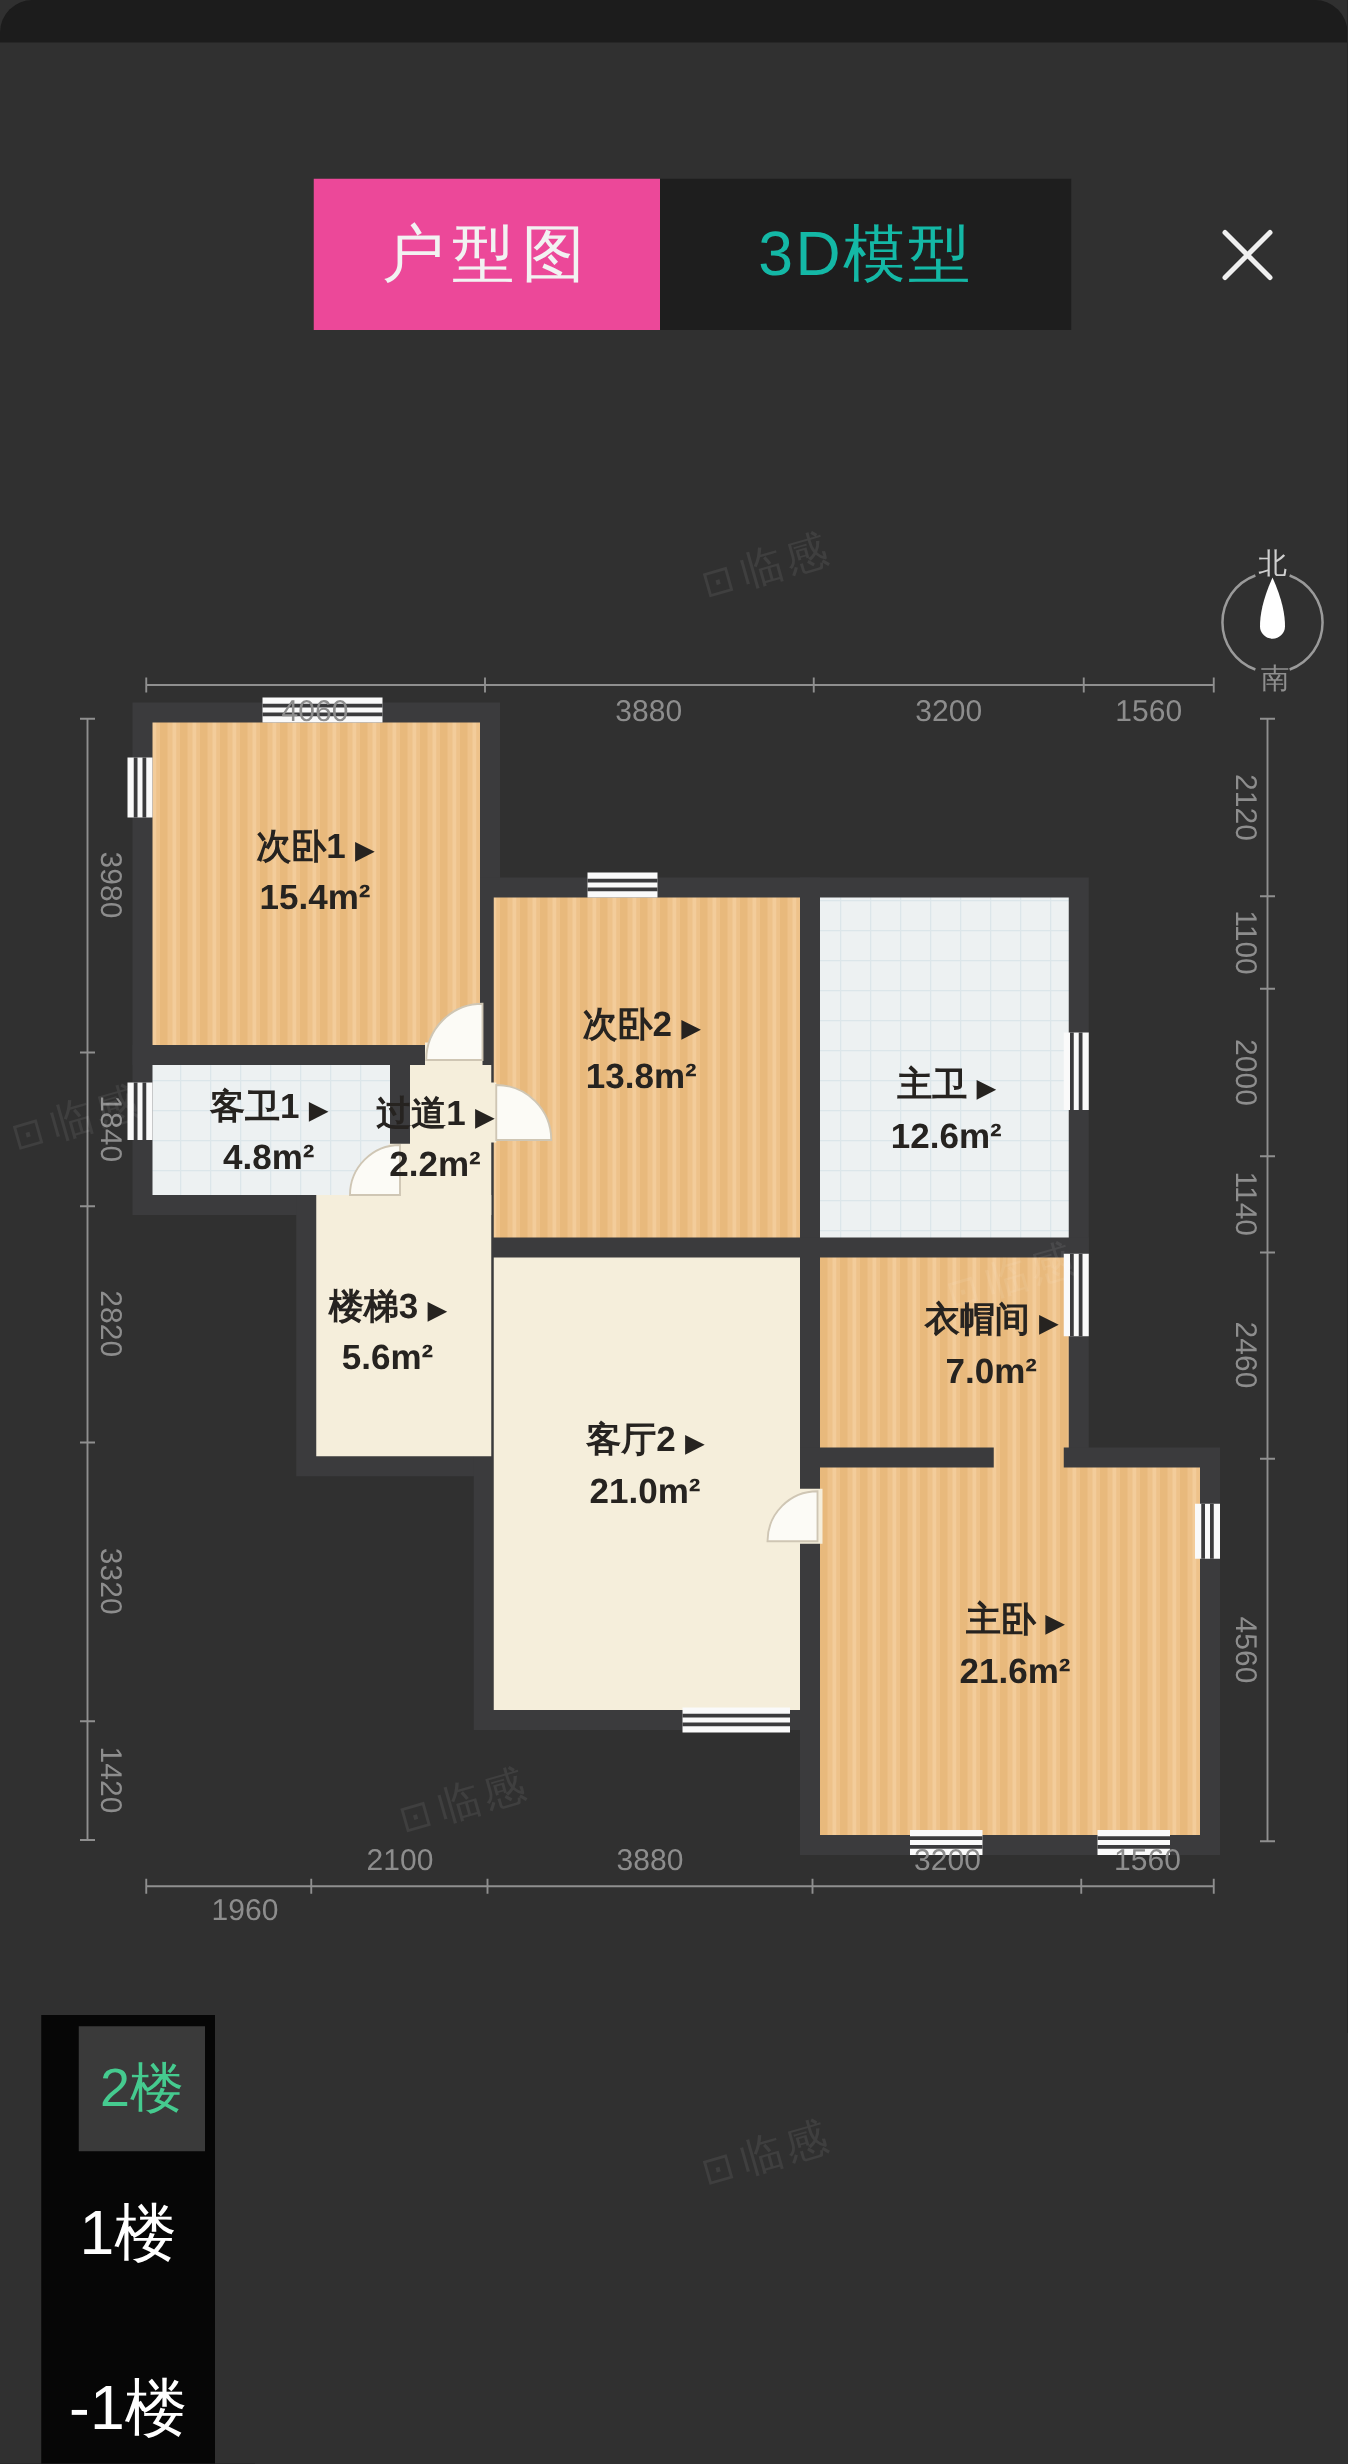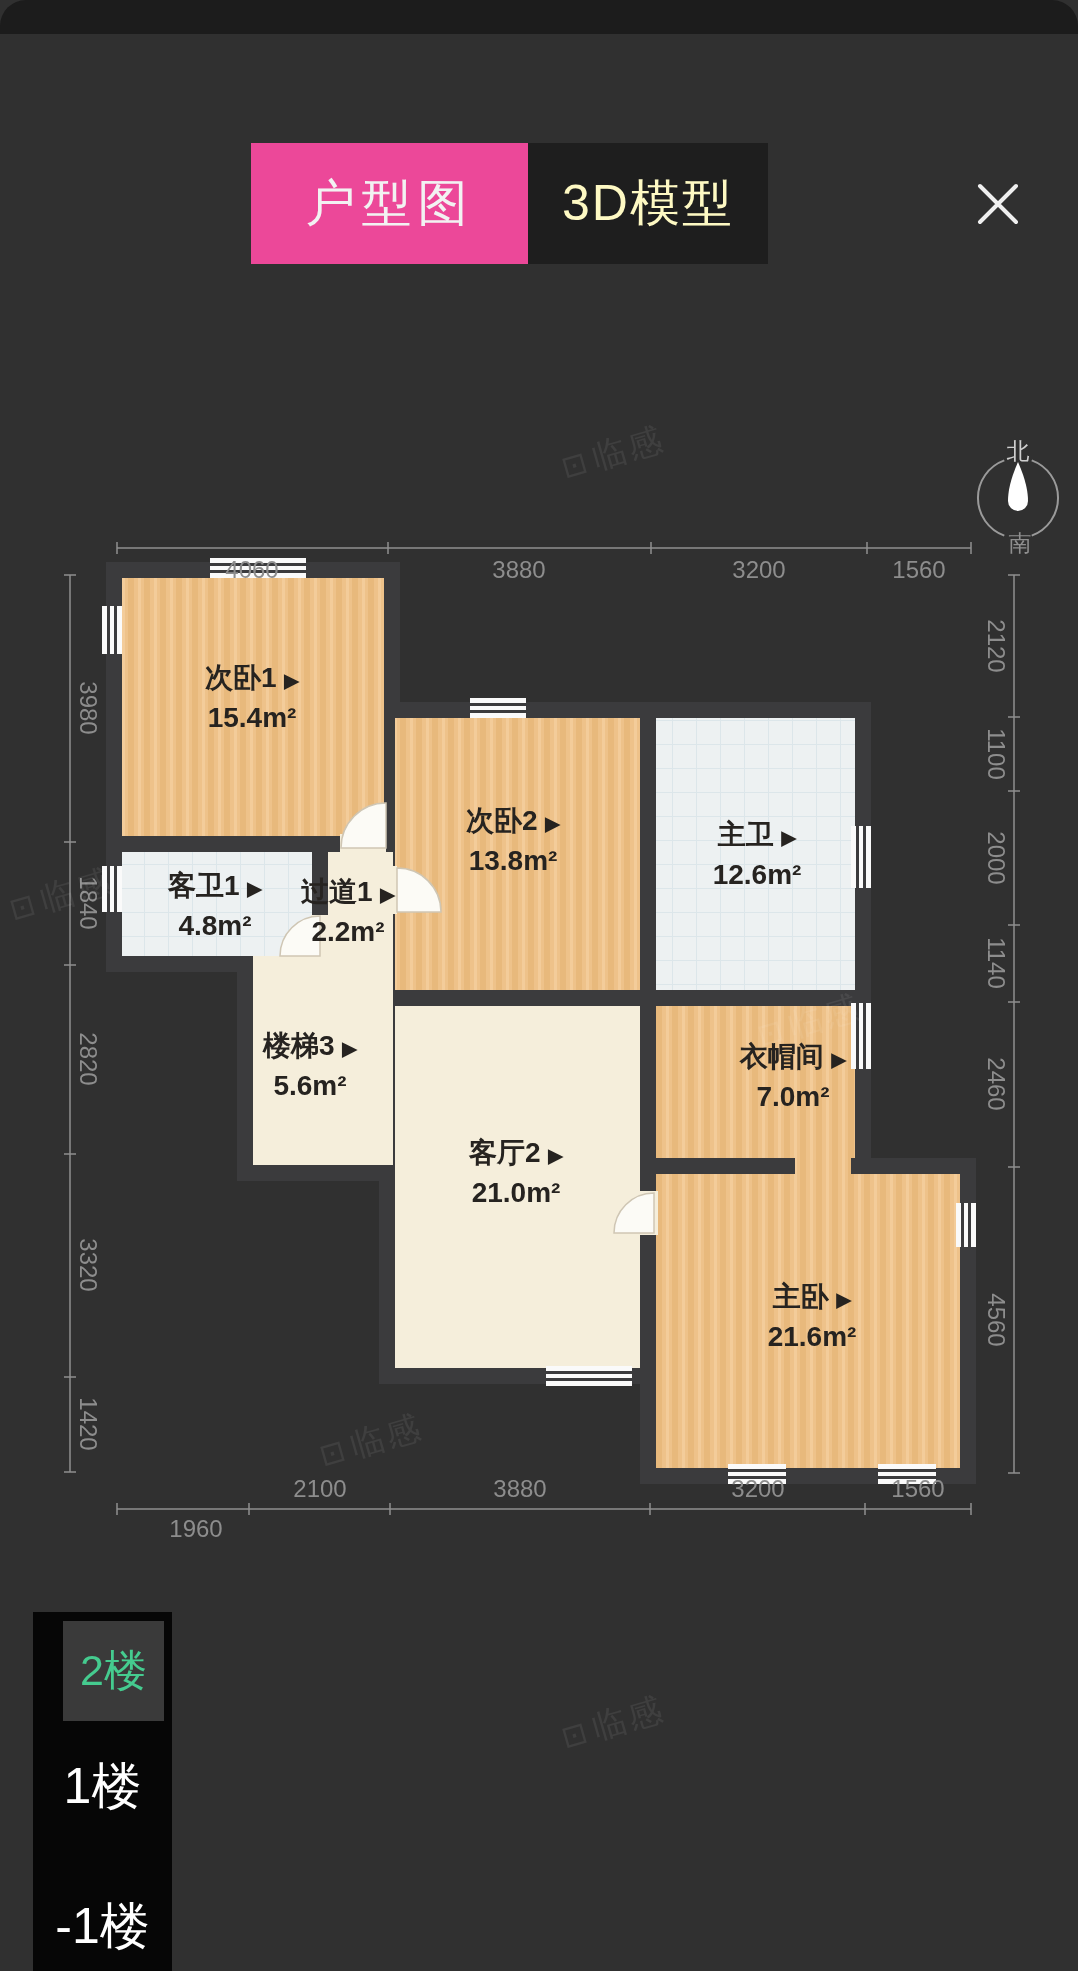--- a/index.html
+++ b/index.html
@@ -4,21 +4,21 @@
 <style>
   html,body{margin:0;padding:0;background:#222;}
   .page{position:relative;width:1078px;height:1971px;background:#303030;overflow:hidden;
         font-family:"Liberation Sans",sans-serif;}
   .statusbar{position:absolute;left:0;top:0;width:1078px;height:34px;background:#1c1c1c;
              border-radius:26px 26px 0 0;}
   
   .tabs{position:absolute;left:251px;top:143px;display:flex;}
   .tab{height:121px;display:flex;align-items:center;justify-content:center;font-size:50px;}
   .tab-left{width:277px;background:#ec4899;color:#f2f2f2;letter-spacing:6px;}
-  .tab-right{width:240px;background:#1e1e1e;color:#fef9c3;letter-spacing:2px;}
+  .tab-right{width:329px;background:#1e1e1e;color:#14b8a6;letter-spacing:2px;}
   .close-btn{position:absolute;left:962px;top:168px;width:72px;height:72px;display:flex;
              align-items:center;justify-content:center;cursor:pointer;}
   
   .compass-label{position:absolute;transform:translate(-50%,-50%);font-size:23px;color:#cfcfcf;}
   .compass-south{color:#8f8f8f;}
   
   .plan-svg{position:absolute;left:0;top:0;}
   
   .room-label{position:absolute;transform:translate(-50%,-50%);text-align:center;
               color:#262320;font-weight:700;font-size:28px;line-height:37px;white-space:nowrap;}
@@ -183,21 +183,21 @@
     <div>2.2m²</div>
   </div>
   <div class="room-label" style="left:310px;top:1065px;">
     <div><span>楼梯3</span> <span class="arrow">▶</span></div>
     <div>5.6m²</div>
   </div>
   <div class="room-label" style="left:513px;top:840px;">
     <div><span>次卧2</span> <span class="arrow">▶</span></div>
     <div>13.8m²</div>
   </div>
-  <div class="room-label" style="left:757px;top:854px;">
+  <div class="room-label" style="left:757px;top:888px;">
     <div><span>主卫</span> <span class="arrow">▶</span></div>
     <div>12.6m²</div>
   </div>
   <div class="room-label" style="left:516px;top:1172px;">
     <div><span>客厅2</span> <span class="arrow">▶</span></div>
     <div>21.0m²</div>
   </div>
   <div class="room-label" style="left:757px;top:1076px;margin-left:36px;">
     <div><span>衣帽间</span> <span class="arrow">▶</span></div>
     <div>7.0m²</div>

